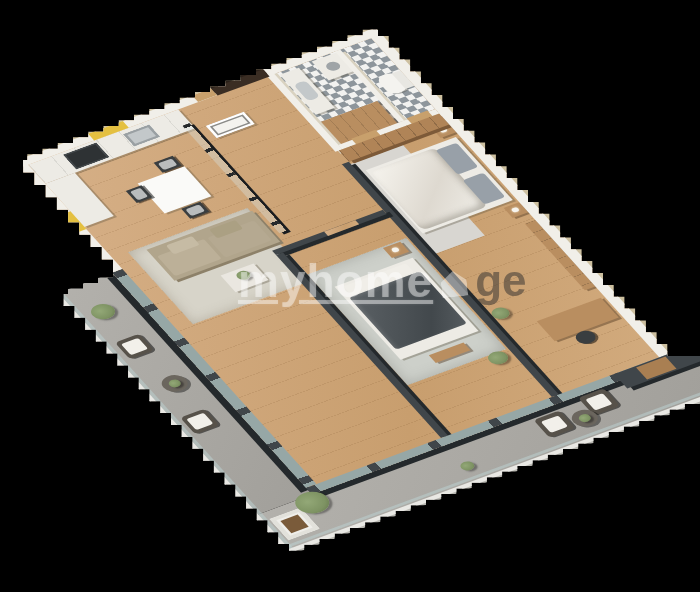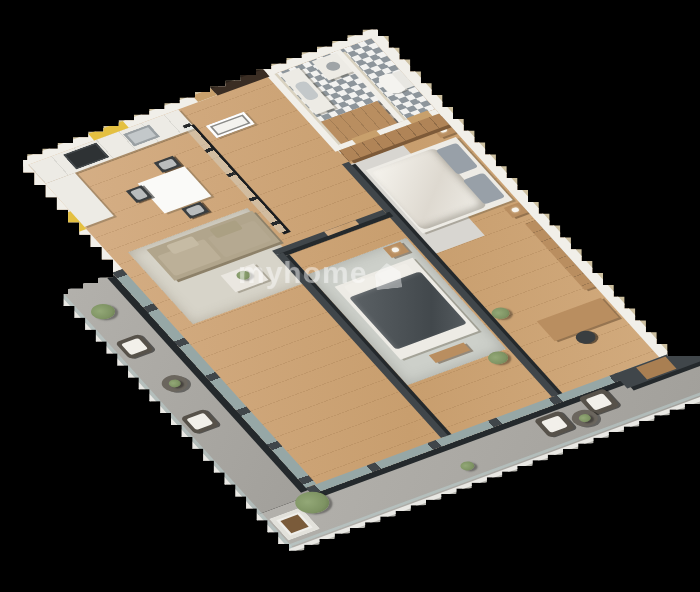--- a/index.html
+++ b/index.html
@@ -27,21 +27,21 @@
   
   .white-f{background:var(--bed_white);box-shadow:2px 3px 0 rgba(90,80,60,0.35);}
   .woodf{background:var(--wood_furn);box-shadow:2px 3px 0 rgba(80,55,30,0.45);}
   .darkf{background:#3a3e40;box-shadow:2px 2px 0 rgba(0,0,0,0.5);}
   .round{border-radius:50%;}
   .plant{background:radial-gradient(circle at 40% 40%, #93a877, var(--green_plant) 60%, #5d7046);border-radius:50%;box-shadow:2px 3px 2px rgba(0,0,0,0.35);}
   .cushion{position:absolute;background:#f2f0ea;border-radius:3px;}
   .lamp{position:absolute;width:7px;height:7px;border-radius:50%;background:#f7f5ef;box-shadow:0 0 3px rgba(255,250,230,0.9);}
   
   #watermark{position:absolute;left:238px;top:258px;display:flex;align-items:center;gap:8px;pointer-events:none;}
-  #wm-main{font-size:30px;font-weight:bold;letter-spacing:1px;color:var(--watermark_light);text-shadow:0 0 2px rgba(255,255,255,0.12);line-height:1;}
+  #wm-main{font-size:46px;font-weight:bold;letter-spacing:1px;color:var(--watermark_light);text-shadow:0 0 2px rgba(255,255,255,0.12);line-height:1;text-decoration:underline;}
   #wm-house{width:26px;height:26px;background:var(--watermark_light);clip-path:polygon(50% 0,100% 40%,100% 100%,0 100%,0 40%);transform:translateY(3px) rotate(-6deg);}
   #wm-suffix{font-size:44px;font-weight:bold;color:var(--watermark_dark);line-height:1;}
 </style>
 </head>
 <body>
 
 <div id="scene">
   <div id="plan-layer" style="clip-path: polygon(12px 160px, 27.3px 160px, 27.3px 154.3px, 42.5px 154.3px, 42.5px 148.7px, 57.8px 148.7px, 57.8px 143px, 73px 143px, 73px 137.3px, 88.3px 137.3px, 88.3px 131.7px, 103.5px 131.7px, 103.5px 126px, 118.8px 126px, 118.8px 120.3px, 134px 120.3px, 134px 114.7px, 149.3px 114.7px, 149.3px 109px, 164.5px 109px, 164.5px 103.3px, 179.8px 103.3px, 179.8px 97.7px, 195px 97.7px, 195px 92px, 210.3px 92px, 210.3px 86.3px, 225.5px 86.3px, 225.5px 80.7px, 240.8px 80.7px, 240.8px 75px, 256px 75px, 256px 69.3px, 271.3px 69.3px, 271.3px 63.7px, 286.5px 63.7px, 286.5px 58px, 301.8px 58px, 301.8px 52.3px, 317px 52.3px, 317px 46.7px, 332.3px 46.7px, 332.3px 41px, 347.5px 41px, 347.5px 35.3px, 362.8px 35.3px, 362.8px 29.7px, 378px 29.7px, 378px 24px, 378px 24px, 378px 35.9px, 388.7px 35.9px, 388.7px 47.7px, 399.4px 47.7px, 399.4px 59.6px, 410.1px 59.6px, 410.1px 71.4px, 420.9px 71.4px, 420.9px 83.3px, 431.6px 83.3px, 431.6px 95.1px, 442.3px 95.1px, 442.3px 107px, 453px 107px, 453px 118.9px, 463.7px 118.9px, 463.7px 130.7px, 474.4px 130.7px, 474.4px 142.6px, 485.1px 142.6px, 485.1px 154.4px, 495.9px 154.4px, 495.9px 166.3px, 506.6px 166.3px, 506.6px 178.1px, 517.3px 178.1px, 517.3px 190px, 528px 190px, 528px 201.9px, 538.7px 201.9px, 538.7px 213.7px, 549.4px 213.7px, 549.4px 225.6px, 560.1px 225.6px, 560.1px 237.4px, 570.9px 237.4px, 570.9px 249.3px, 581.6px 249.3px, 581.6px 261.1px, 592.3px 261.1px, 592.3px 273px, 603px 273px, 603px 284.9px, 613.7px 284.9px, 613.7px 296.7px, 624.4px 296.7px, 624.4px 308.6px, 635.1px 308.6px, 635.1px 320.4px, 645.9px 320.4px, 645.9px 332.3px, 656.6px 332.3px, 656.6px 344.1px, 667.3px 344.1px, 667.3px 356px, 678px 356px, 678px 356px, 700px 356px, 700px 348px, 700px 348px, 700px 348px, 700px 362px, 700px 362px, 700px 376px, 700px 376px, 700px 390px, 700px 390px, 700px 404px, 700px 404px, 684.8px 404px, 684.8px 409.6px, 669.6px 409.6px, 669.6px 415.3px, 654.3px 415.3px, 654.3px 420.9px, 639.1px 420.9px, 639.1px 426.5px, 623.9px 426.5px, 623.9px 432.1px, 608.7px 432.1px, 608.7px 437.8px, 593.4px 437.8px, 593.4px 443.4px, 578.2px 443.4px, 578.2px 449px, 563px 449px, 563px 454.7px, 547.8px 454.7px, 547.8px 460.3px, 532.6px 460.3px, 532.6px 465.9px, 517.3px 465.9px, 517.3px 471.6px, 502.1px 471.6px, 502.1px 477.2px, 486.9px 477.2px, 486.9px 482.8px, 471.7px 482.8px, 471.7px 488.4px, 456.4px 488.4px, 456.4px 494.1px, 441.2px 494.1px, 441.2px 499.7px, 426px 499.7px, 426px 505.3px, 410.8px 505.3px, 410.8px 511px, 395.6px 511px, 395.6px 516.6px, 380.3px 516.6px, 380.3px 522.2px, 365.1px 522.2px, 365.1px 527.9px, 349.9px 527.9px, 349.9px 533.5px, 334.7px 533.5px, 334.7px 539.1px, 319.4px 539.1px, 319.4px 544.7px, 304.2px 544.7px, 304.2px 550.4px, 289px 550.4px, 289px 556px, 289px 556px, 289px 544.1px, 278.3px 544.1px, 278.3px 532.2px, 267.5px 532.2px, 267.5px 520.3px, 256.8px 520.3px, 256.8px 508.4px, 246.1px 508.4px, 246.1px 496.5px, 235.4px 496.5px, 235.4px 484.5px, 224.6px 484.5px, 224.6px 472.6px, 213.9px 472.6px, 213.9px 460.7px, 203.2px 460.7px, 203.2px 448.8px, 192.5px 448.8px, 192.5px 436.9px, 181.7px 436.9px, 181.7px 425px, 171px 425px, 171px 413.1px, 160.3px 413.1px, 160.3px 401.2px, 149.5px 401.2px, 149.5px 389.3px, 138.8px 389.3px, 138.8px 377.4px, 128.1px 377.4px, 128.1px 365.5px, 117.4px 365.5px, 117.4px 353.5px, 106.6px 353.5px, 106.6px 341.6px, 95.9px 341.6px, 95.9px 329.7px, 85.2px 329.7px, 85.2px 317.8px, 74.5px 317.8px, 74.5px 305.9px, 63.7px 305.9px, 63.7px 294px, 53px 294px, 53px 294px, 68px 294px, 68px 288.5px, 83px 288.5px, 83px 283px, 98px 283px, 98px 277.5px, 113px 277.5px, 113px 272px, 113px 272px, 113px 259.6px, 101.8px 259.6px, 101.8px 247.1px, 90.6px 247.1px, 90.6px 234.7px, 79.3px 234.7px, 79.3px 222.2px, 68.1px 222.2px, 68.1px 209.8px, 56.9px 209.8px, 56.9px 197.3px, 45.7px 197.3px, 45.7px 184.9px, 34.4px 184.9px, 34.4px 172.4px, 23.2px 172.4px, 23.2px 160px, 12px 160px);">
     <div id="plan">
 
@@ -166,15 +166,16 @@
         </div>
       <div class="p round" style="left:358px;top:620px;width:26px;height:26px;background:var(--concrete);box-shadow:2px 3px 0 rgba(0,0,0,0.4);">
           <span class="p plant round" style="left:7px;top:7px;width:12px;height:12px;"></span>
         </div>
       <div class="p plant" style="left:225px;top:632px;width:14px;height:14px;"></div>
     </div>
 
     <div id="watermark">
       <span id="wm-main">myhome</span>
       <span id="wm-house"></span>
+      <span id="wm-suffix">ge</span>
     </div>
   </div>
 </div>
 
 </body></html>

